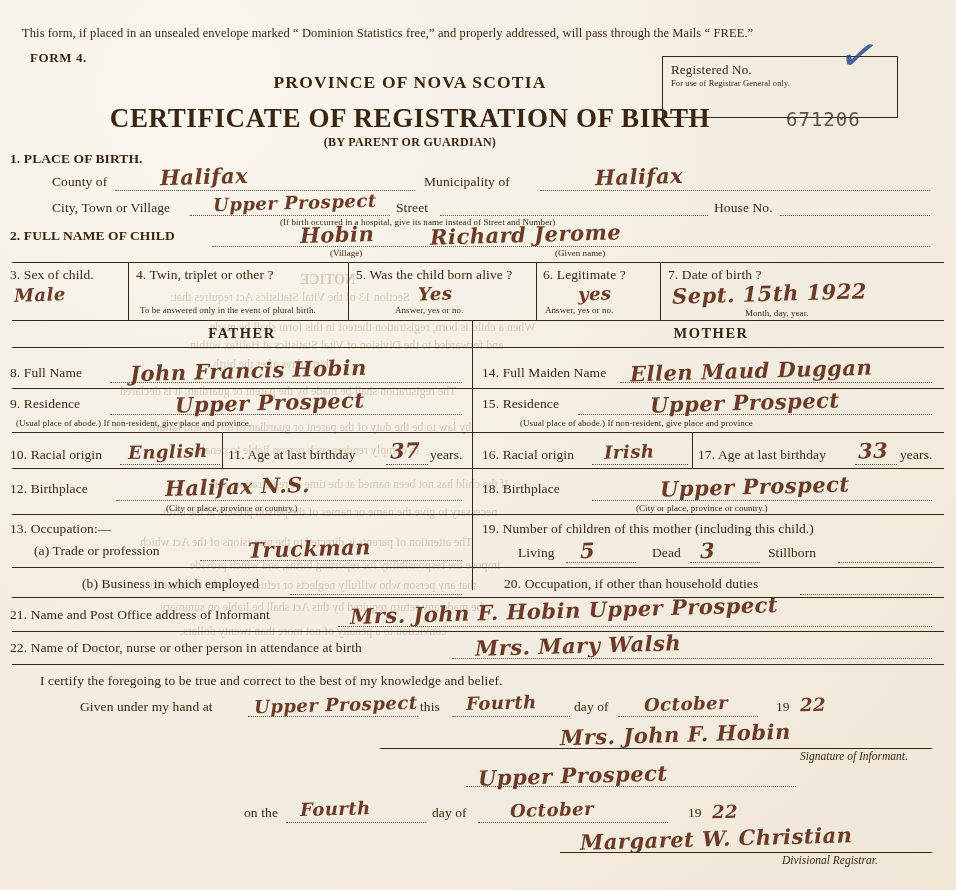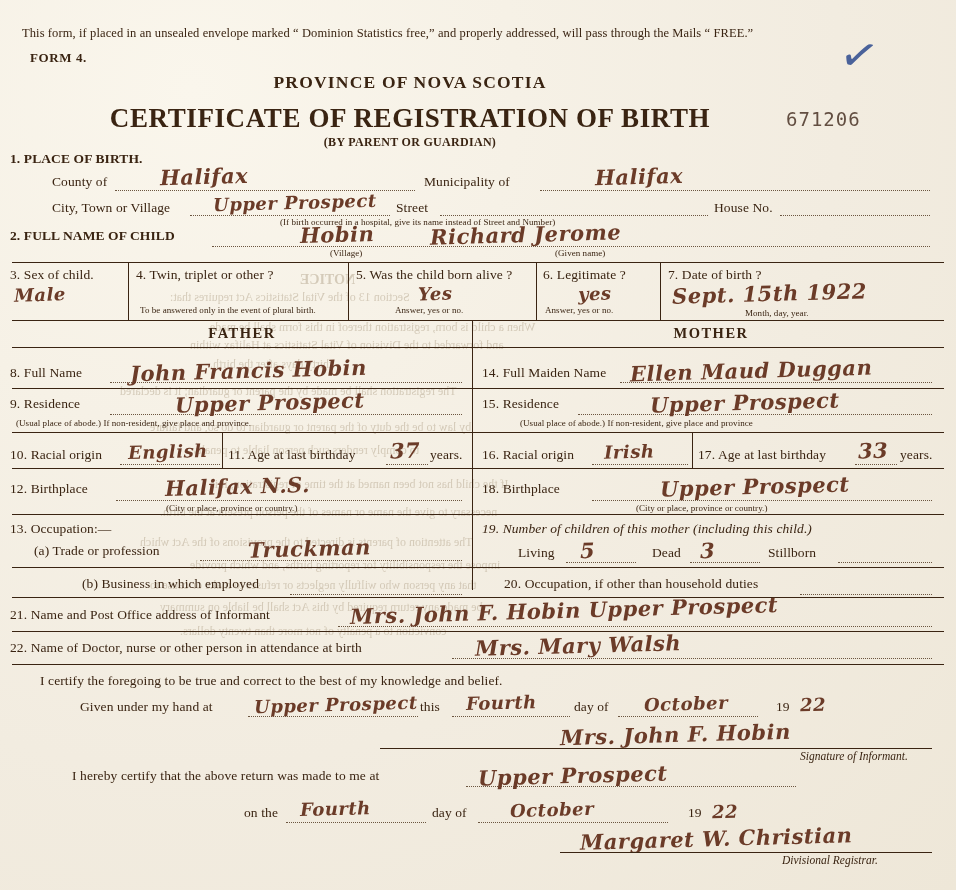--- a/index.html
+++ b/index.html
@@ -177,20 +177,24 @@
   <div class="abs topnote ink" style="left:22px; top:26px; width:800px;">This form, if placed in an unsealed envelope marked “ Dominion Statistics free,” and properly addressed, will pass through the Mails “ FREE.”</div>
 
   <div class="abs formno ink" style="left:30px; top:50px;">FORM 4.</div>
 
   <div class="abs province ink" style="left:150px; top:72px; width:520px;">PROVINCE OF NOVA SCOTIA</div>
 
   <div class="abs maintitle ink" style="left:90px; top:103px; width:640px;">CERTIFICATE OF REGISTRATION OF BIRTH</div>
 
   <div class="abs subtitle ink" style="left:150px; top:135px; width:520px;">(BY PARENT OR GUARDIAN)</div>
 
+  <div class="abs regbox" style="left:662px; top:56px;">
+    <div class="lbl ink">Registered No.</div>
+    <div class="sub ink">For use of Registrar General only.</div>
+  </div>
   <div class="checkmark" style="left:840px; top:28px;">✓</div>
   <div class="abs regnum" style="left:786px; top:108px;">671206</div>
 
   <div class="abs lbl lbl-b ink" style="left:10px; top:151px;">1. PLACE OF BIRTH.</div>
 
   <div class="abs lbl ink" style="left:52px; top:174px;">County of</div>
   <div class="dots" style="left:115px; top:190px; width:300px;"></div>
   <div class="abs hand big" style="left:160px; top:164px;">Halifax</div>
 
   <div class="abs lbl ink" style="left:424px; top:174px;">Municipality of</div>
@@ -300,21 +304,21 @@
   <div class="abs hand big" style="left:660px; top:474px;">Upper Prospect</div>
   <div class="abs tiny ink" style="left:636px; top:503px;">(City or place, province or country.)</div>
 
   <div class="hrule" style="top:514px;"></div>
 
   <div class="abs lbl ink" style="left:10px; top:521px;">13. Occupation:—</div>
   <div class="abs lbl ink" style="left:34px; top:543px;font-family:Liberation Serif, serif;">(a) Trade or profession</div>
   <div class="dots" style="left:200px; top:560px; width:262px;"></div>
   <div class="abs hand big" style="left:248px; top:536px;">Truckman</div>
 
-  <div class="abs lbl ink" style="left:482px; top:521px;font-style:italic;">19. Number of children of this mother (including this child.)</div>
+  <div class="abs lbl ink" style="left:482px; top:521px;">19. Number of children of this mother (including this child.)</div>
   <div class="abs lbl ink" style="left:518px; top:545px;">Living</div>
   <div class="dots" style="left:566px; top:562px; width:70px;"></div>
   <div class="abs hand big" style="left:580px; top:538px;">5</div>
   <div class="abs lbl ink" style="left:646px; top:545px;margin-left:6px;">Dead</div>
   <div class="dots" style="left:690px; top:562px; width:70px;"></div>
   <div class="abs hand big" style="left:700px; top:538px;">3</div>
   <div class="abs lbl ink" style="left:768px; top:545px;">Stillborn</div>
   <div class="dots" style="left:838px; top:562px; width:94px;"></div>
 
   <div class="hrule" style="top:567px;"></div>
@@ -350,21 +354,20 @@
   <div class="abs lbl ink" style="left:574px; top:699px;">day of</div>
   <div class="dots" style="left:618px; top:716px; width:140px;"></div>
   <div class="abs hand med" style="left:644px; top:693px;">October</div>
   <div class="abs lbl ink" style="left:776px; top:699px;">19</div>
   <div class="abs hand med" style="left:800px; top:694px;">22</div>
 
   <div class="abs hand big" style="left:560px; top:722px;">Mrs. John F. Hobin</div>
   <div class="rule" style="left:380px; top:748px; width:552px; border-bottom:1.2px solid #3a2412;"></div>
   <div class="abs sigcap ink" style="left:800px; top:750px;">Signature of Informant.</div>
 
-  <div class="abs lbl ink" style="left:72px; top:768px;">I hereby certify that the above return was made to me at</div>
   <div class="dots" style="left:466px; top:786px; width:330px;"></div>
   <div class="abs hand big" style="left:478px; top:763px;">Upper Prospect</div>
 
   <div class="abs lbl ink" style="left:244px; top:805px;">on the</div>
   <div class="dots" style="left:286px; top:822px; width:140px;"></div>
   <div class="abs hand med" style="left:300px; top:798px;">Fourth</div>
   <div class="abs lbl ink" style="left:432px; top:805px;">day of</div>
   <div class="dots" style="left:478px; top:822px; width:190px;"></div>
   <div class="abs hand med" style="left:510px; top:799px;">October</div>
   <div class="abs lbl ink" style="left:688px; top:805px;">19</div>

